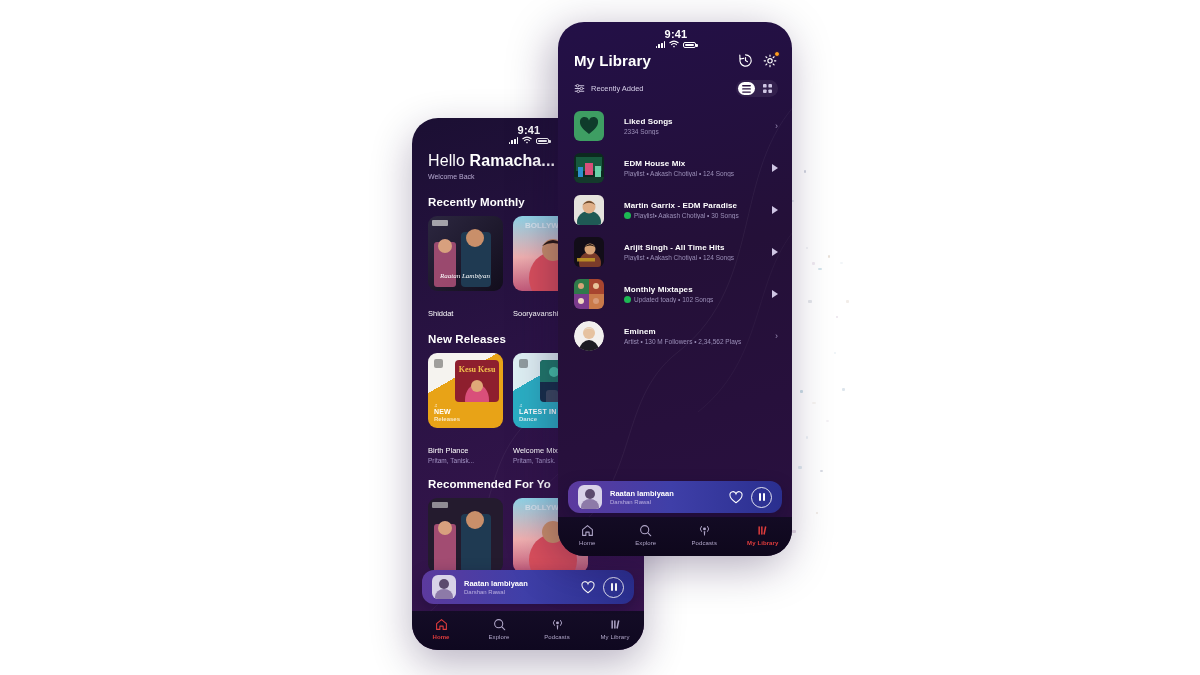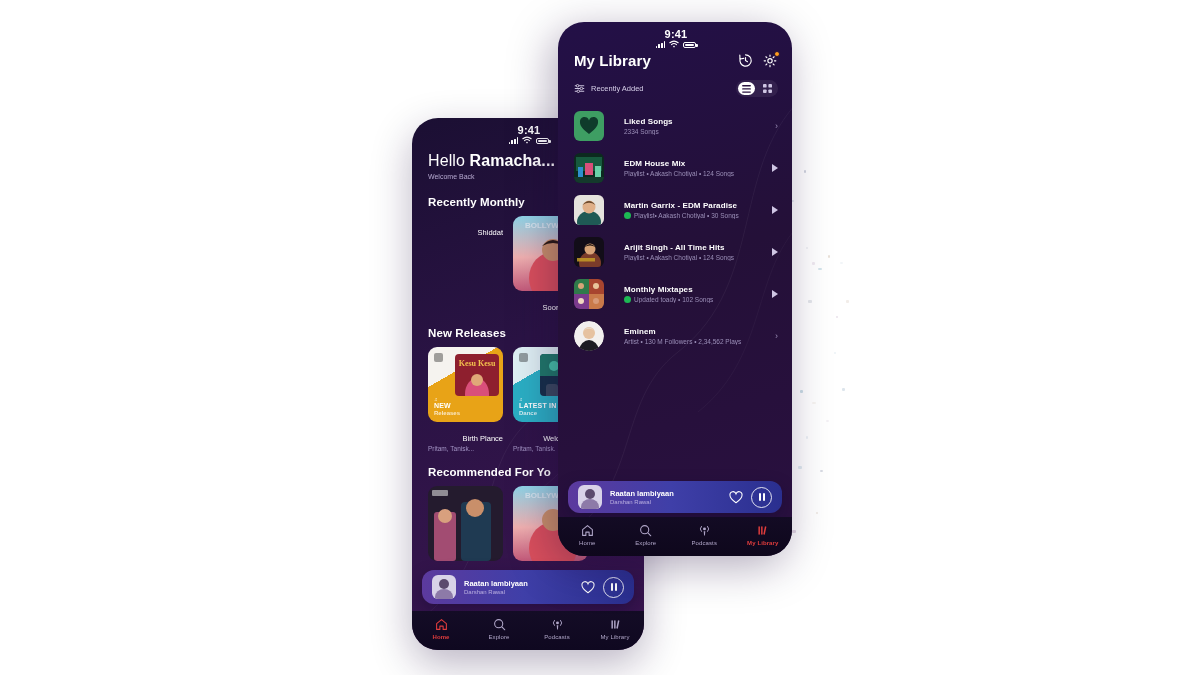--- a/index.html
+++ b/index.html
@@ -108,21 +108,21 @@
 
   
   .greet { padding:8px 16px 0; }
   .greet-l1 { color:#fff; font-size:16px; letter-spacing:.1px; }
   .greet-l1 b { font-weight:bold; }
   .greet-l2 { color:#b6a9d0; font-size:7px; margin-top:3px; }
   .sect-title { color:#fff; font-size:11.5px; font-weight:bold; padding:0 16px; letter-spacing:.1px; }
   .hscroll { display:flex; gap:10px; padding:8px 0 0 16px; }
   .card { width:75px; flex:none; }
   .card-art { width:75px; height:75px; border-radius:9px; overflow:hidden; position:relative; }
-  .card-t { color:#fff; font-size:7.5px; margin-top:12px; white-space:nowrap; overflow:hidden; text-overflow:ellipsis;text-align:right; }
+  .card-t { color:#fff; font-size:7.5px; margin-top:18px; white-space:nowrap; overflow:hidden; text-overflow:ellipsis; }
   .card-s { color:#a394c4; font-size:6.5px; margin-top:2px; white-space:nowrap; overflow:hidden; text-overflow:ellipsis; }
 
   .rel-art { width:75px; height:75px; border-radius:9px; position:relative; overflow:hidden; }
   .rel-badge { position:absolute; left:6px; top:6px; width:9px; height:9px; border-radius:2px; background:rgba(0,0,0,.35); }
   .rel-cap { position:absolute; left:6px; bottom:6px; }
   .rel-cap .c1 { color:#fff; font-size:7px; font-weight:bold; letter-spacing:.2px; }
   .rel-cap .c2 { font-size:6px; font-weight:bold; margin-top:1px; }
   .rel-mini { position:absolute; left:6px; bottom:20px; font-size:5px; color:rgba(255,255,255,.85); }
   .rel-inner { position:absolute; right:4px; top:7px; width:44px; height:42px; border-radius:4px; overflow:hidden; }
 </style>
@@ -179,20 +179,37 @@
 
     <div class="greet">
       <div class="greet-l1"><span>Hello </span><b>Ramacha...</b></div>
       <div class="greet-l2">Welcome Back</div>
     </div>
 
     <div style="margin-top:16px">
       <div class="sect-title">Recently Monthly</div>
       <div class="hscroll">
         <div class="card">
+          <div class="card-art">
+            <svg width="75" height="75" viewBox="0 0 75 75">
+              <defs>
+                  <linearGradient id="sh1" x1="0" y1="0" x2="1" y2="1">
+                    <stop offset="0" stop-color="#2c2740"></stop>
+                    <stop offset="1" stop-color="#120d1c"></stop>
+                  </linearGradient>
+                </defs>
+              <rect width="75" height="75" fill="url(#sh1)"></rect>
+              <rect x="6" y="26" width="22" height="45" rx="3" fill="#b9557e" opacity=".8"></rect>
+              <circle cx="17" cy="30" r="7" fill="#d8a07e"></circle>
+              <rect x="33" y="16" width="30" height="55" rx="4" fill="#1f3a52"></rect>
+              <circle cx="47" cy="22" r="9" fill="#c98f6a"></circle>
+              <rect x="4" y="4" width="16" height="6" rx="1" fill="#d8d8d8" opacity=".7"></rect>
+              <text x="37" y="62" fill="#fff" font-size="7" font-style="italic" text-anchor="middle" font-family="serif">Raatan Lambiyan</text>
+            </svg>
+          </div>
           <div class="card-t">Shiddat</div>
         </div>
         <div class="card">
           <div class="card-art">
             <svg width="75" height="75" viewBox="0 0 75 75">
               <defs>
                   <linearGradient id="sv1" x1="0" y1="0" x2="0" y2="1">
                     <stop offset="0" stop-color="#8fd4e8"></stop>
                     <stop offset=".55" stop-color="#f0b0b0"></stop>
                     <stop offset="1" stop-color="#c45a7a"></stop>

